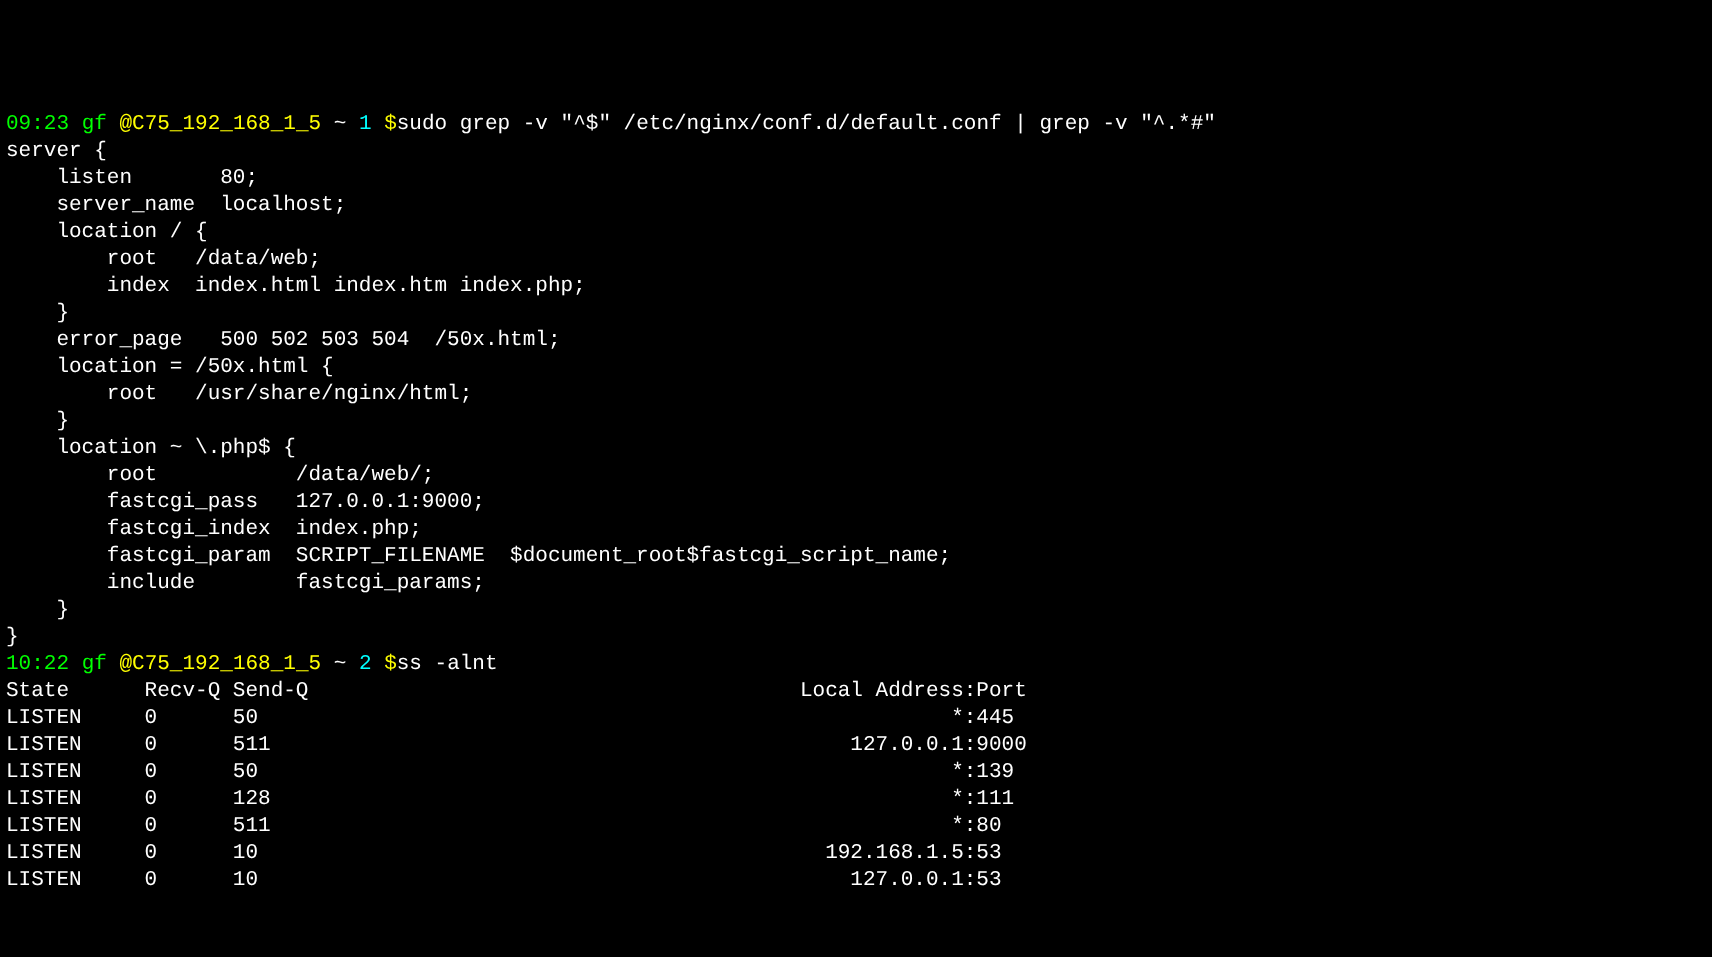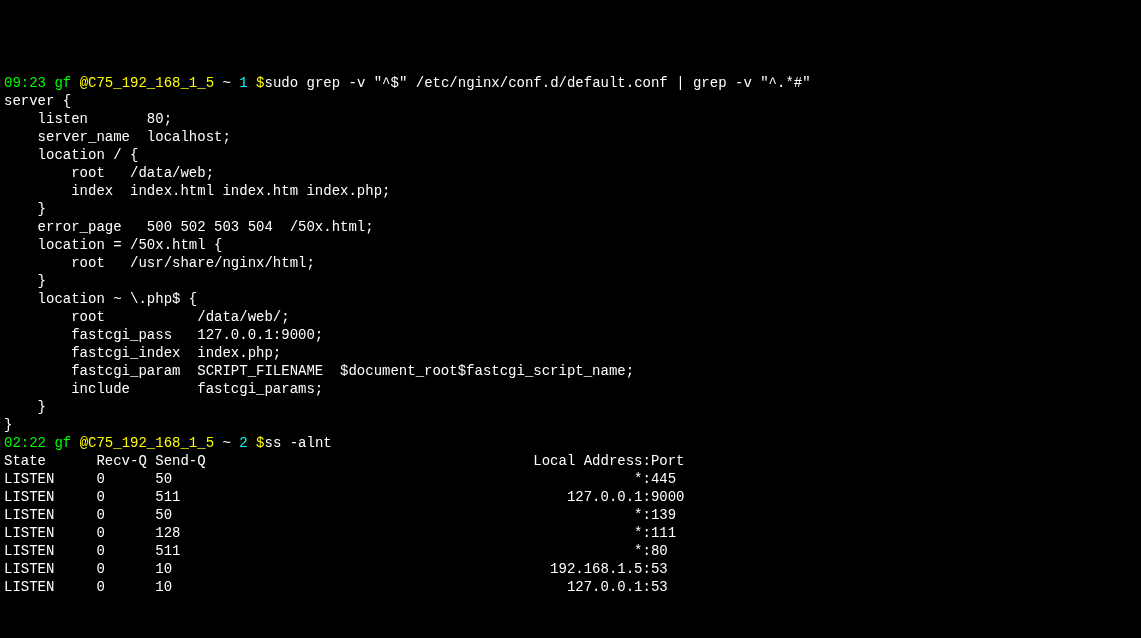--- a/index.html
+++ b/index.html
@@ -42,21 +42,21 @@
         root   /usr/share/nginx/html;
     }
     location ~ \.php$ {
         root           /data/web/;
         fastcgi_pass   127.0.0.1:9000;
         fastcgi_index  index.php;
         fastcgi_param  SCRIPT_FILENAME  $document_root$fastcgi_script_name;
         include        fastcgi_params;
     }
 }</span>
-<span><span class="green">02:22</span> <span class="green">gf</span> <span class="yellow">@C75_192_168_1_5</span> <span class="white">~</span> <span class="cyan">2</span> <span class="yellow">$</span><span class="white">ss -alnt</span></span>
+<span><span class="green">10:22</span> <span class="green">gf</span> <span class="yellow">@C75_192_168_1_5</span> <span class="white">~</span> <span class="cyan">2</span> <span class="yellow">$</span><span class="white">ss -alnt</span></span>
 <span class="white">State      Recv-Q Send-Q                                       Local Address:Port</span>
 <span id="ss-block">LISTEN     0      50                                                       *:445
 LISTEN     0      511                                              127.0.0.1:9000
 LISTEN     0      50                                                       *:139
 LISTEN     0      128                                                      *:111
 LISTEN     0      511                                                      *:80
 LISTEN     0      10                                             192.168.1.5:53
 LISTEN     0      10                                               127.0.0.1:53</span></div>
 
 

